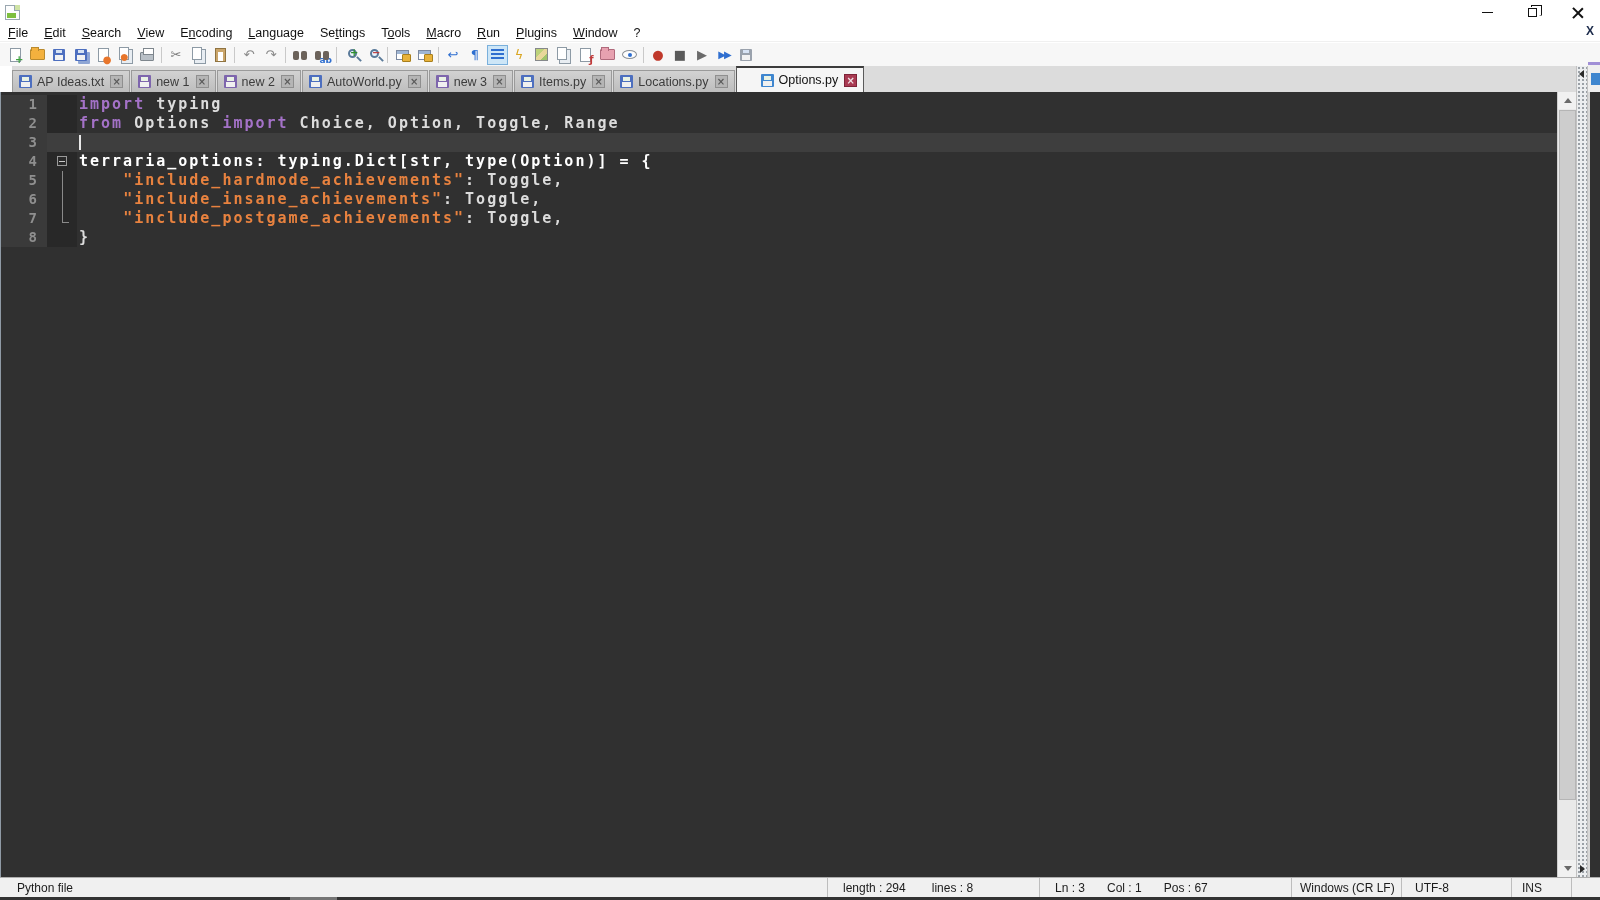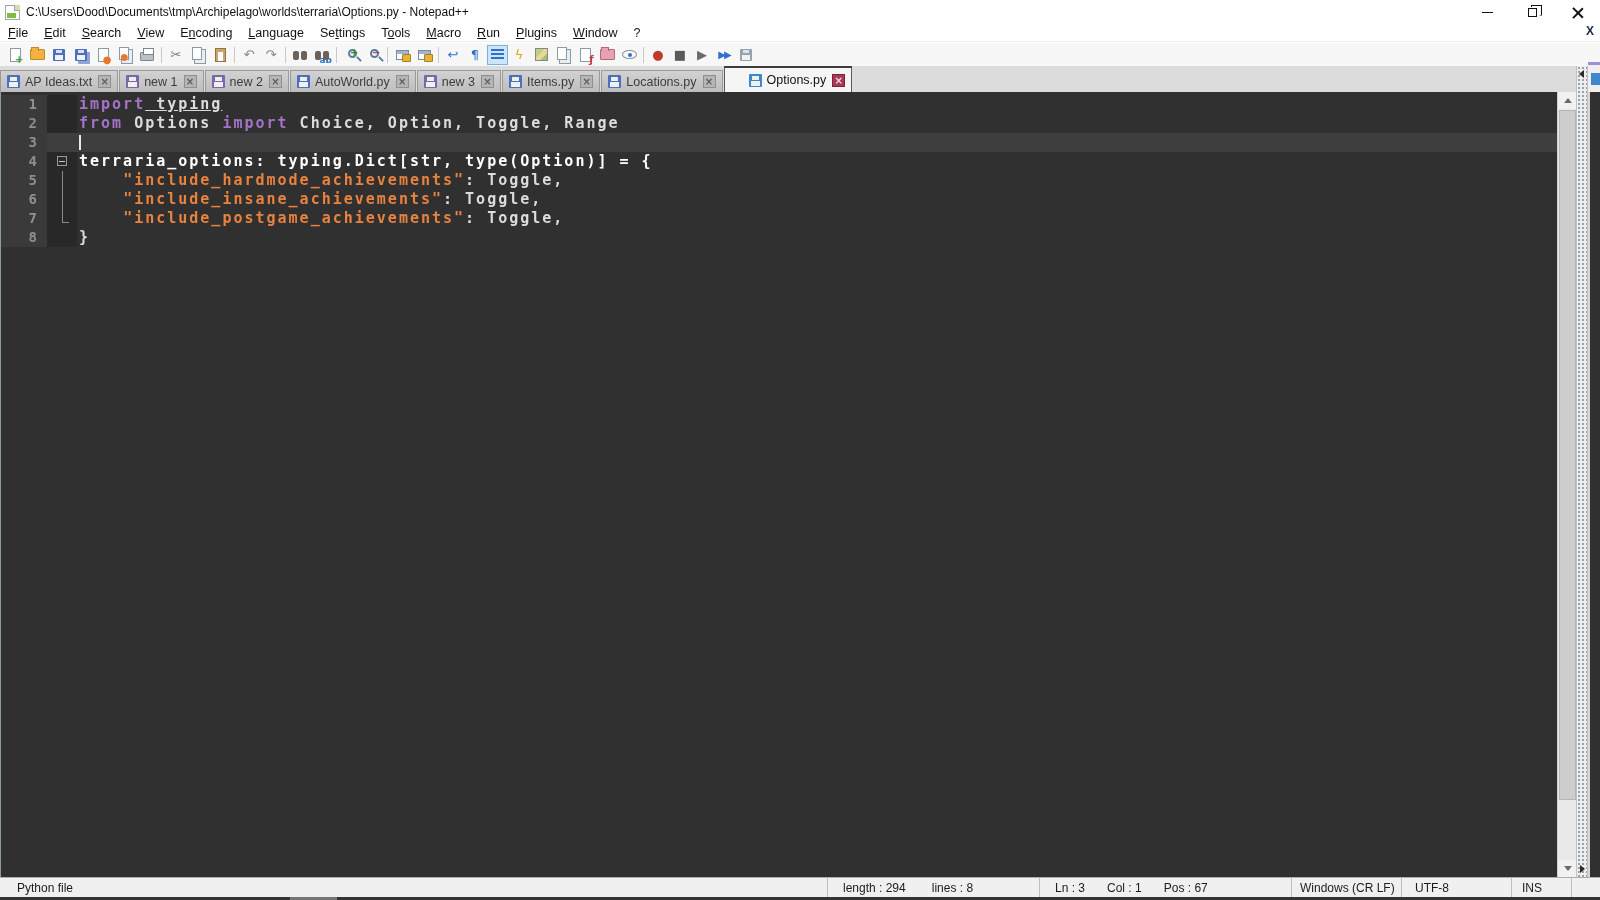--- a/index.html
+++ b/index.html
@@ -62,21 +62,21 @@
   .sh-lens .ov { position:absolute; left:0px; top:-3px; font-size:10px; font-weight:bold; line-height:1; font-family:"DejaVu Sans",sans-serif; }
   .sh-winlock { width:13px; height:10px; background:#fff; border:1px solid #7a8augmented; border:1px solid #7a88a0; position:relative; }
   .sh-winlock::before { content:""; position:absolute; left:0; top:0; width:100%; height:3px; background:#9fb6d4; }
   .sh-winlock::after { content:""; position:absolute; right:-3px; bottom:-3px; width:7px; height:6px; background:#e8b23a; border:1px solid #a87f1d; border-radius:1px; }
   .sh-lines { width:13px; height:12px; background:repeating-linear-gradient(#2f6fd0 0 2px, transparent 2px 4px); }
   .sh-map { width:13px; height:13px; border:1px solid #85888b; background:linear-gradient(135deg,#bcd27a 0 40%, #e8d79a 40% 70%, #9fc36a 70%); }
   .sh-eye { width:15px; height:9px; background:#fdfdfd; border:1px solid #8a8f94; border-radius:50%; position:relative; }
   .sh-eye::after { content:""; position:absolute; left:5px; top:2px; width:4px; height:4px; background:#2f6fd0; border-radius:50%; }
 
   
-  .tabbar { position:absolute; left:0; top:66px; width:1576px; height:26px; background:#dcdcdc; display:flex; align-items:flex-end; }
+  .tabbar { position:absolute; left:12px; top:66px; width:1576px; height:26px; background:#dcdcdc; display:flex; align-items:flex-end; }
   .tab { height:22px; display:flex; align-items:center; padding:0 6px; margin-right:1px; background:linear-gradient(#d2d2d2,#bdbdbd); border:1px solid #9a9a9a; border-bottom:none; font-size:12.5px; color:#3c3c3c; }
   .tab.active { height:26px; background:#f5f5f5; border:1px solid #5a5a5a; border-top:2px solid #3c3c3c; border-bottom:none; color:#111;padding-left:24px; }
   .tab-floppy { width:13px; height:13px; border-radius:1px; position:relative; margin-right:5px; flex:none; }
   .tab-floppy::after { content:""; position:absolute; left:2px; bottom:1px; width:9px; height:5px; background:#f0f0f0; }
   .tab-floppy::before { content:""; position:absolute; left:3px; top:2px; width:7px; height:4px; background:#e9f2e4; }
   .tf-saved { background:#4d6fbf; }
   .tf-modified { background:#7e66ad; }
   .tf-active { background:#3f86cf; }
   .tab-close { width:13px; height:13px; margin-left:6px; flex:none; background:#b5b5b5; border:1px solid #8f8f8f; color:#5a5a5a; font-size:10px; line-height:11px; text-align:center; font-weight:bold; font-family:"DejaVu Sans",sans-serif; }
   .tab.active .tab-close { background:#a93a52; border-color:#7e2338; color:#f2e3e7; }
@@ -126,21 +126,20 @@
   .bottomstrip { position:absolute; left:0; top:897px; width:1600px; height:3px; background:#333333; }
   .strip-seg { position:absolute; left:290px; top:0; width:47px; height:3px; background:#757575; }
 </style>
 </head>
 <body>
 
 <div id="app">
 
   <div class="titlebar">
     <span class="np-logo"></span>
-    <span class="title-text">C:\Users\Dood\Documents\tmp\Archipelago\worlds\terraria\Options.py - Notepad++</span>
     <div class="win-btns">
       <div class="win-btn">
           <span class="glyph-min"></span>
         </div>
       <div class="win-btn">
           <span class="glyph-restore"></span>
         </div>
       <div class="win-btn">
           <span class="glyph-close"></span>
         </div>
@@ -320,21 +319,21 @@
       </div>
       <div class="tab active">
         <span class="tab-floppy tf-active"></span>
         <span>Options.py</span>
         <span class="tab-close">×</span>
       </div>
     </div>
 
   <div class="editor">
     <div class="ed-lines">
-        <div class="line"><span class="ln">1</span><span class="fold"></span><span class="code"><span style="color: rgb(164, 114, 200);">import</span><span style="color: rgb(220, 220, 220); text-decoration: underline;"> typing</span></span></div>
+        <div class="line"><span class="ln">1</span><span class="fold"></span><span class="code"><span style="color: rgb(164, 114, 200);">import</span><span style="color: rgb(220, 220, 220);"> typing</span></span></div>
         <div class="line"><span class="ln">2</span><span class="fold"></span><span class="code"><span style="color: rgb(164, 114, 200);">from</span><span style="color: rgb(220, 220, 220);"> Options </span><span style="color: rgb(164, 114, 200);">import</span><span style="color: rgb(220, 220, 220);"> Choice, Option, Toggle, Range</span></span></div>
         <div class="line current"><span class="ln">3</span><span class="fold"></span><span class="code"><span class="caret"></span></span></div>
         <div class="line"><span class="ln">4</span><span class="fold"><span class="fold-box"></span></span><span class="code"><span style="color: #ffffff;">terraria_options: typing.Dict[str, type(Option)] = {</span></span></div>
         <div class="line"><span class="ln">5</span><span class="fold"><span class="fold-line"></span></span><span class="code"><span style="color: rgb(220, 220, 220);">    </span><span style="color: rgb(232, 130, 63);">"include_hardmode_achievements"</span><span style="color: rgb(220, 220, 220);">: Toggle,</span></span></div>
         <div class="line"><span class="ln">6</span><span class="fold"><span class="fold-line"></span></span><span class="code"><span style="color: rgb(220, 220, 220);">    </span><span style="color: rgb(232, 130, 63);">"include_insane_achievements"</span><span style="color: rgb(220, 220, 220);">: Toggle,</span></span></div>
         <div class="line"><span class="ln">7</span><span class="fold"><span class="fold-corner"></span></span><span class="code"><span style="color: rgb(220, 220, 220);">    </span><span style="color: rgb(232, 130, 63);">"include_postgame_achievements"</span><span style="color: rgb(220, 220, 220);">: Toggle,</span></span></div>
         <div class="line"><span class="ln">8</span><span class="fold"></span><span class="code"><span style="color: rgb(220, 220, 220);">}</span></span></div>
       </div>
   </div>
 

